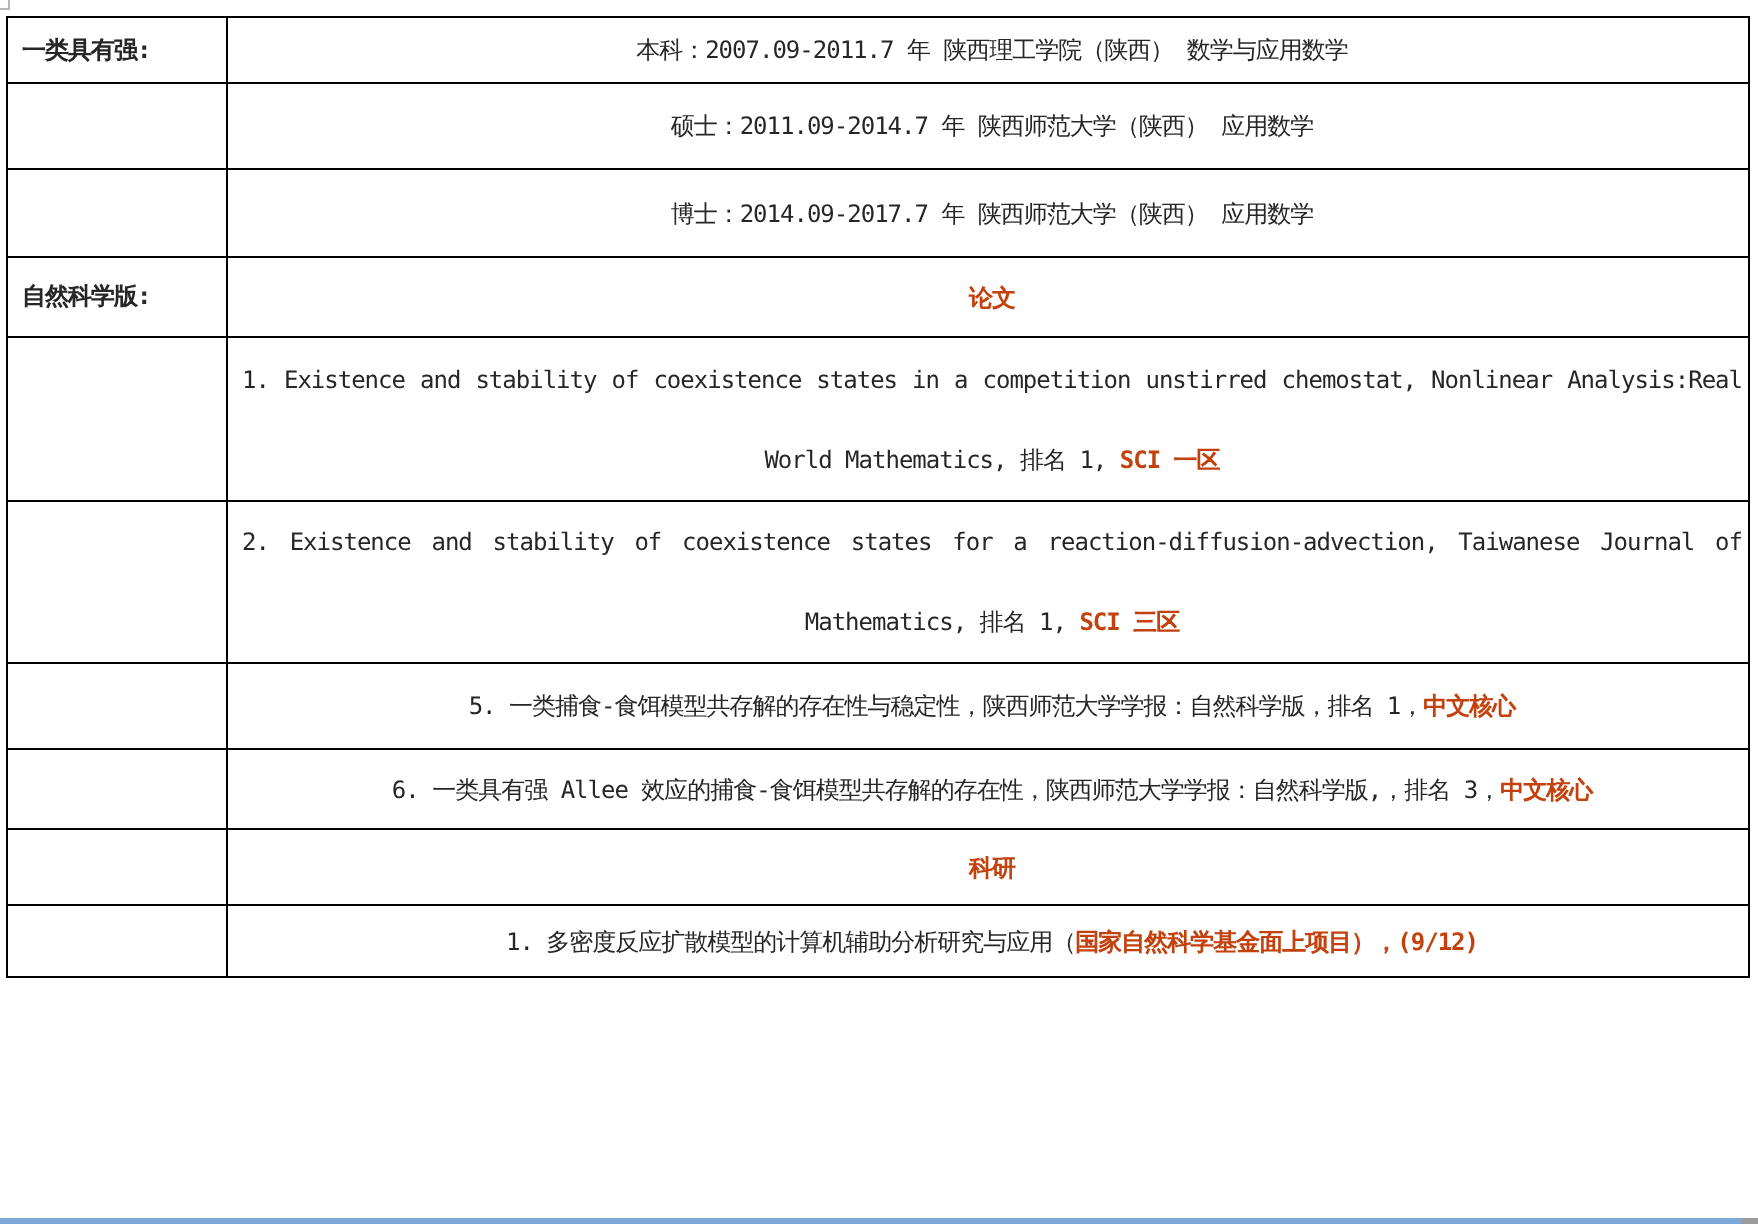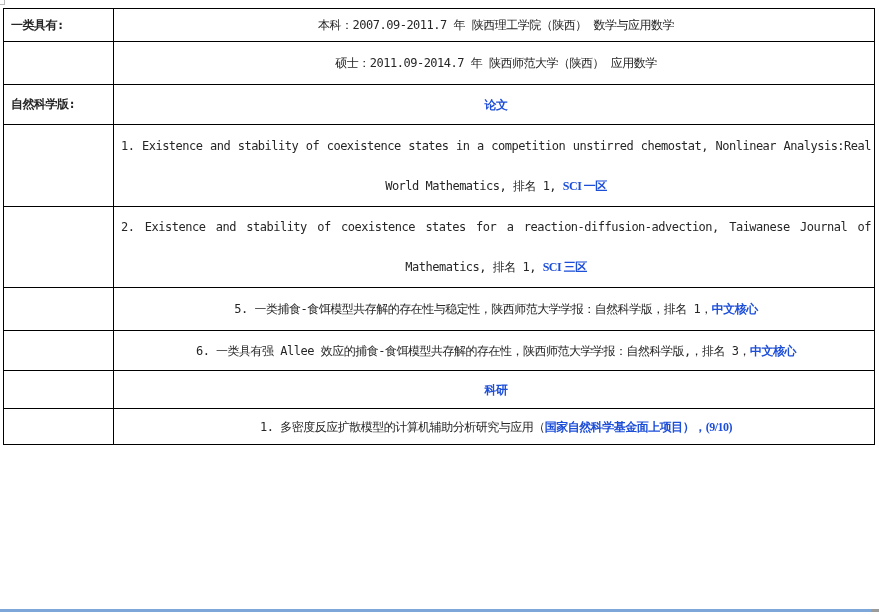--- a/index.html
+++ b/index.html
@@ -53,21 +53,21 @@
     text-align: center;
   }
   tr.ml .ln {
     line-height: 40px;
     height: 40px;
   }
   .ln.just {
     text-align: justify;
     text-align-last: justify;
   }
-  .ln b { color: #1d4ed8; font-family: Liberation Serif, serif; }
+  .ln b { color: #c2410c; }
   
   .bottom-line {
     position: absolute;
     left: 0; top: 609px;
     width: 879px; height: 3px;
     background: #7da7d8;
   }
   .bottom-line-end {
     position: absolute;
     right: 0; top: 609px;
@@ -83,33 +83,39 @@
   <div class="corner-mark-h"></div>
 
   <table class="cv">
     <colgroup>
         <col style="width:110px">
         <col>
       </colgroup>
 
     <tbody>
         <tr style="height:33px">
-      <td class="lbl">一类具有:</td>
+      <td class="lbl">一类具有强:</td>
       <td>
         <div class="ln"><span>本科：2007.09-2011.7 年 陕西理工学院（陕西） 数学与应用数学</span></div>
       </td>
     </tr>
 
     <tr style="height:43px">
       <td class="lbl"></td>
       <td>
         <div class="ln"><span>硕士：2011.09-2014.7 年 陕西师范大学（陕西） 应用数学</span></div>
       </td>
     </tr>
 
+    <tr style="height:44px">
+      <td class="lbl"></td>
+      <td>
+        <div class="ln"><span>博士：2014.09-2017.7 年 陕西师范大学（陕西） 应用数学</span></div>
+      </td>
+    </tr>
 
     <tr style="height:40px">
       <td class="lbl">自然科学版:</td>
       <td>
         <div class="ln"><b>论文</b></div>
       </td>
     </tr>
 
     <tr class="ml" style="height:82px">
       <td class="lbl"></td>
@@ -146,21 +152,21 @@
     <tr style="height:38px">
       <td class="lbl"></td>
       <td>
         <div class="ln"><b>科研</b></div>
       </td>
     </tr>
 
     <tr style="height:36px">
       <td class="lbl"></td>
       <td>
-        <div class="ln"><span>1. 多密度反应扩散模型的计算机辅助分析研究与应用（</span><b>国家自然科学基金面上项目），(9/10)</b></div>
+        <div class="ln"><span>1. 多密度反应扩散模型的计算机辅助分析研究与应用（</span><b>国家自然科学基金面上项目），(9/12)</b></div>
       </td>
     </tr>
   </tbody>
     </table>
 
   <div class="bottom-line"></div>
   <div class="bottom-line-end"></div>
 </div>
 
 </body></html>

